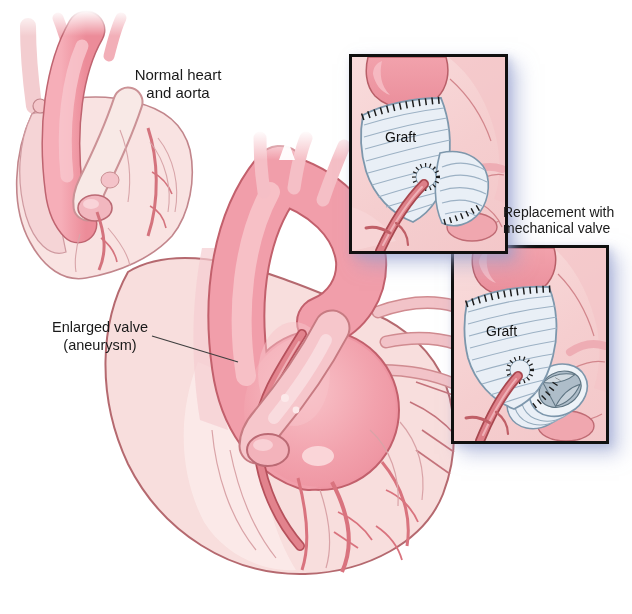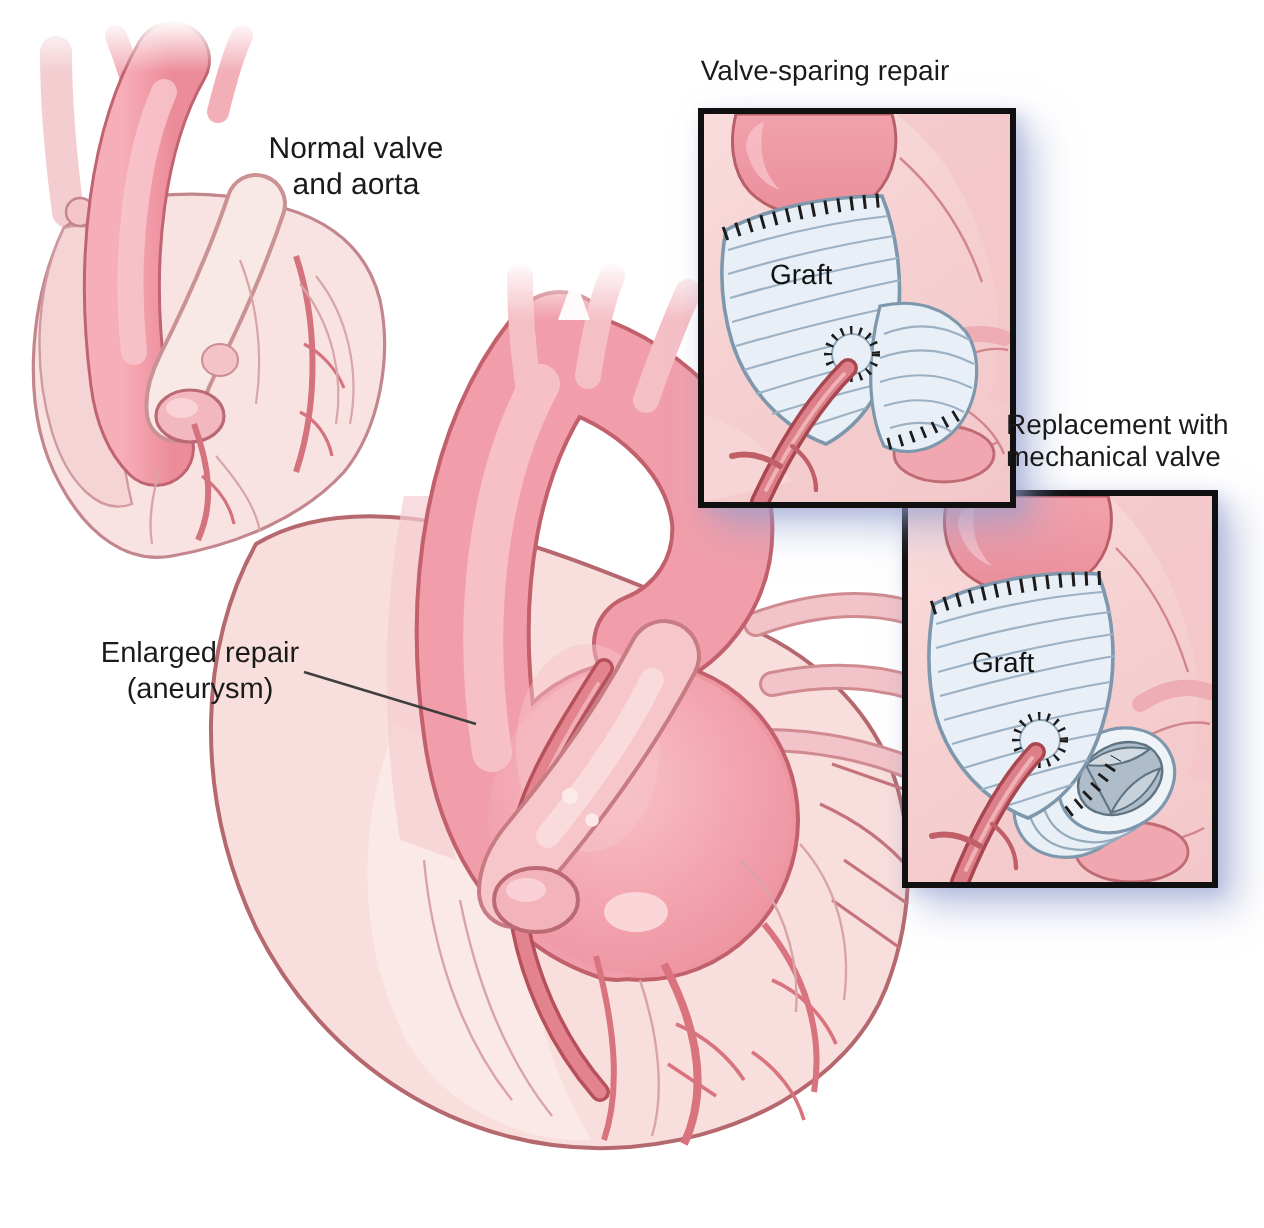--- a/index.html
+++ b/index.html
@@ -300,21 +300,20 @@
         <path d="M26,193 C37,166 49,144 64,128" stroke="#a8474f" stroke-width="10"></path>
         <path d="M26,193 C37,166 49,144 64,128" stroke="#dd7f88" stroke-width="6.5"></path>
         <path d="M29,187 C40,163 51,145 62,131" stroke="#efb0b6" stroke-width="2"></path>
         <path d="M36,175 C28,170 20,168 12,170" stroke="#c05f67" stroke-width="3"></path>
         <path d="M42,164 C50,170 54,178 54,186" stroke="#c05f67" stroke-width="2.2"></path>
       </g>
     </svg>
     <div id="graft-label-2" class="graft-label">Graft</div>
   </div>
 
-  <div id="label-normal" class="label center">Normal valve
+  <div id="label-normal" class="label center">Normal heart
 and aorta</div>
-  <div id="label-valve-sparing" class="label center">Valve-sparing repair</div>
   <div id="label-replacement" class="label">Replacement with
 mechanical valve</div>
-  <div id="label-enlarged" class="label center">Enlarged repair
+  <div id="label-enlarged" class="label center">Enlarged valve
 (aneurysm)</div>
 
 </div>
 
 </body></html>

